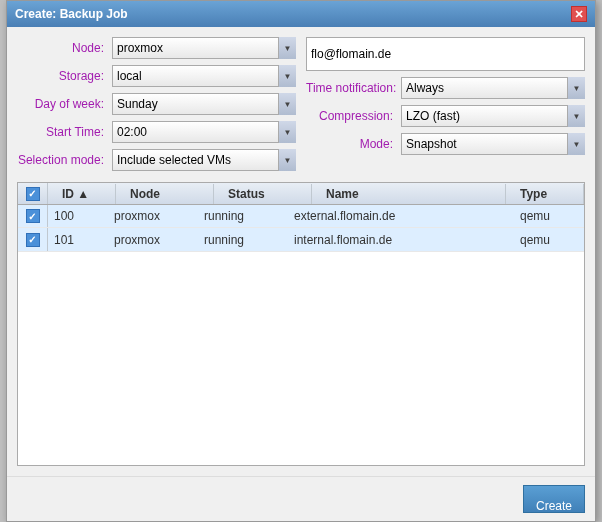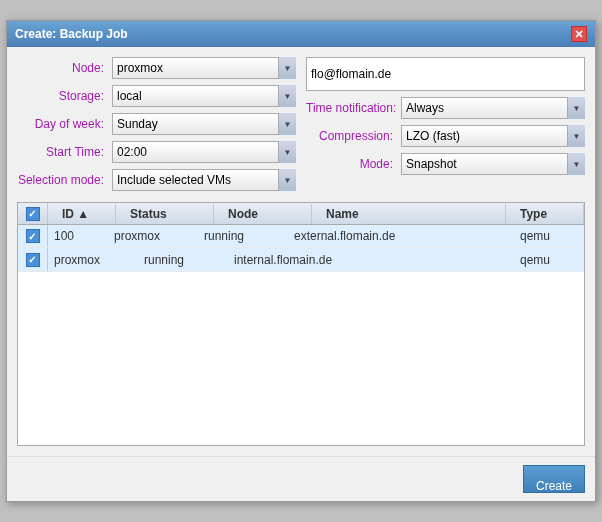--- a/index.html
+++ b/index.html
@@ -190,21 +190,21 @@
       font-size: 12px;
       cursor: pointer;
       color: #333;
     }
     .btn-primary {
       background: linear-gradient(to bottom, #5a9fd4 0%, #4080b8 100%);
       color: white;
       border-color: #3070a0;
     }
     .grid-body {
-      height: 220px;
+      height: 260px;
       overflow-y: auto;
     }
   </style>
 </head>
 <body>
 
 <div class="dialog">
   <div class="title-bar">
     <span>Create: Backup Job</span>
     <div class="title-bar-close">✕</div>
@@ -307,40 +307,41 @@
         </div>
       </div>
     </div>
 
     <div class="grid-container">
       <div class="grid-header">
         <div class="grid-header-cell checkbox-cell">
           <div class="checkbox checked"></div>
         </div>
         <div class="grid-header-cell col-id">ID ▲</div>
+        <div class="grid-header-cell col-node">Node</div>
         <div class="grid-header-cell col-status">Status</div>
-        <div class="grid-header-cell col-node">Node</div>
         <div class="grid-header-cell col-name">Name</div>
         <div class="grid-header-cell col-type">Type</div>
       </div>
       <div class="grid-body">
         <div class="grid-row selected">
           <div class="grid-cell checkbox-cell">
             <div class="checkbox checked"></div>
           </div>
           <div class="grid-cell col-id">100</div>
           <div class="grid-cell col-node">proxmox</div>
           <div class="grid-cell col-status">running</div>
           <div class="grid-cell col-name">external.flomain.de</div>
           <div class="grid-cell col-type">qemu</div>
         </div>
         <div class="grid-row selected">
           <div class="grid-cell checkbox-cell">
             <div class="checkbox checked"></div>
           </div>
+          <div class="grid-cell col-id">101</div>
           <div class="grid-cell col-node">proxmox</div>
           <div class="grid-cell col-status">running</div>
           <div class="grid-cell col-name">internal.flomain.de</div>
           <div class="grid-cell col-type">qemu</div>
         </div>
       </div>
     </div>
   </div>
   <div class="dialog-footer">
     <button class="btn btn-primary">Create</button>

